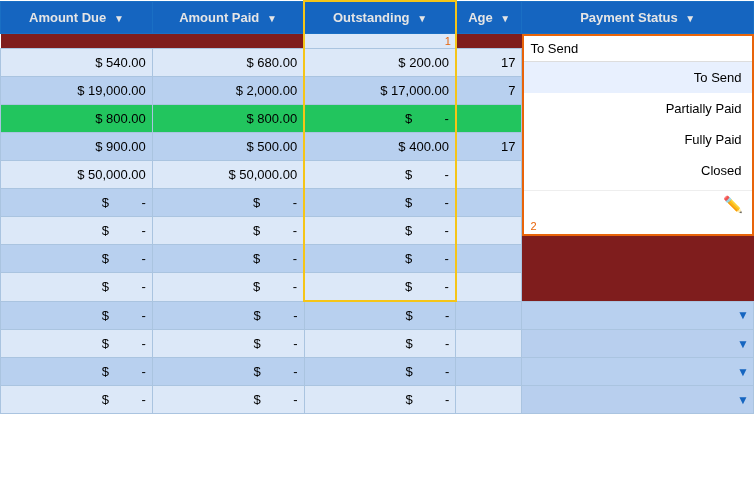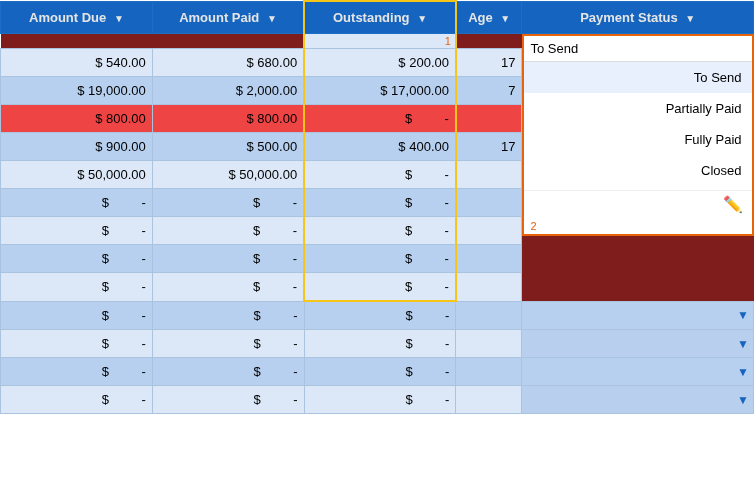--- a/index.html
+++ b/index.html
@@ -222,21 +222,21 @@
         <td>$ 680.00</td>
         <td class="td-outstanding">$ 200.00</td>
         <td class="center">17</td>
       </tr>
       <tr style="background:#b8d0ef;">
         <td>$ 19,000.00</td>
         <td>$ 2,000.00</td>
         <td class="td-outstanding">$ 17,000.00</td>
         <td class="center">7</td>
       </tr>
-      <tr style="background:#ef4444;">
+      <tr style="background:#22c55e;">
         <td>$ 800.00</td>
         <td>$ 800.00</td>
         <td class="td-outstanding">$&nbsp;&nbsp;&nbsp;&nbsp;&nbsp;&nbsp;&nbsp;&nbsp;&nbsp;-</td>
         <td class="center"></td>
       </tr>
       <tr style="background:#b8d0ef;margin-left:22px;">
         <td>$ 900.00</td>
         <td>$ 500.00</td>
         <td class="td-outstanding">$ 400.00</td>
         <td class="center">17</td>

